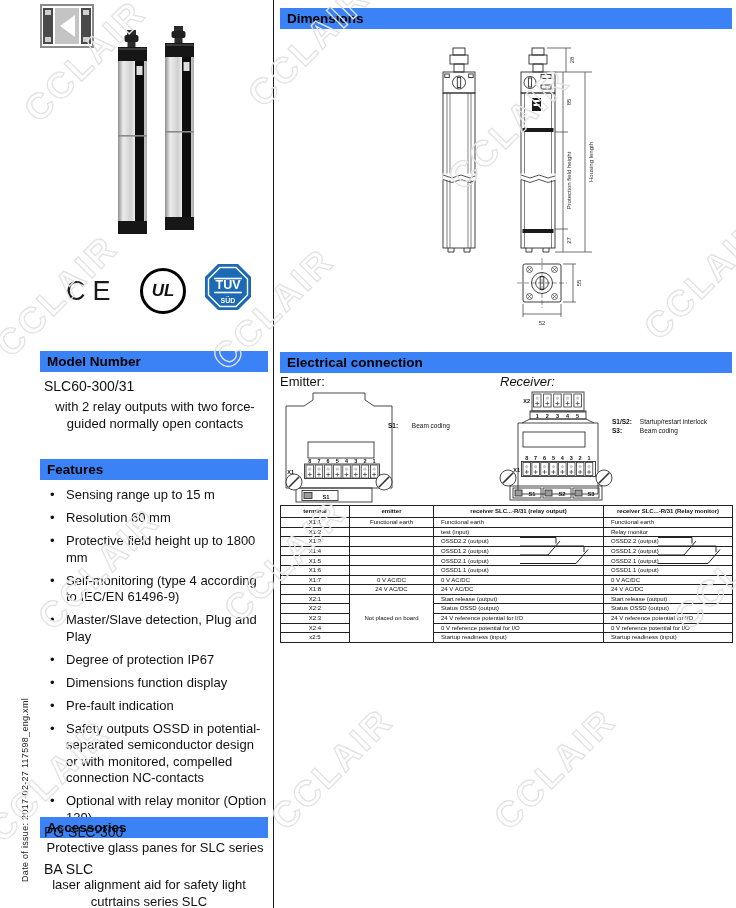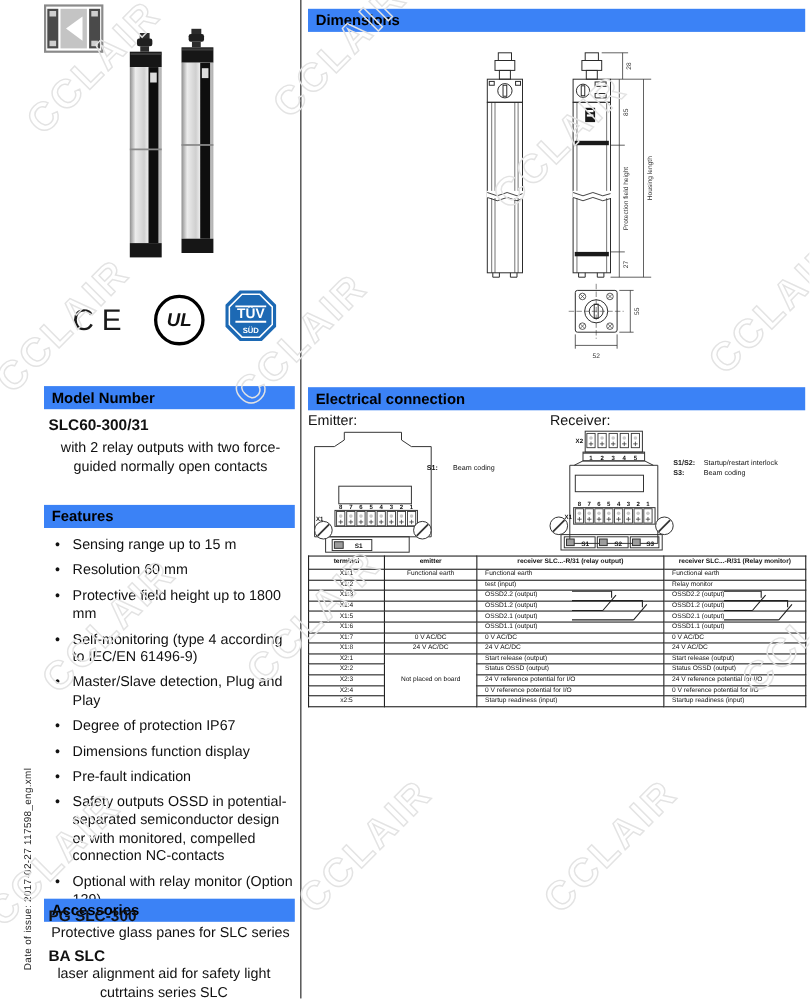--- a/index.html
+++ b/index.html
@@ -9,21 +9,21 @@
       -webkit-text-stroke:1.3px #e3e3e3;transform:rotate(-45deg);pointer-events:none;z-index:6;
       font-family:"Liberation Sans",sans-serif;}
   .side{position:absolute;left:20px;top:698px;writing-mode:vertical-rl;transform:rotate(180deg);
         font-size:9px;color:#222;letter-spacing:.3px;z-index:2;}
   #left-col{position:absolute;left:40px;top:0;width:228px;height:908px;z-index:2;}
   #right-col{position:absolute;left:280px;top:0;width:452px;height:908px;z-index:2;}
   #divider{position:absolute;left:273px;top:0;width:1px;height:908px;background:#1a1a1a;z-index:3;}
   .bar{position:absolute;left:0;width:100%;height:21px;background:#3b82f6;color:#000;
        font-size:13.5px;font-weight:bold;line-height:21px;padding-left:7px;box-sizing:border-box;}
   .abs{position:absolute;}
-  .bold14{font-size:14px;font-weight:bold;}
+  .bold14{font-size:14px;font-weight:normal;}
   .txt13{font-size:13px;line-height:16.5px;text-align:center;}
   .features-list{position:absolute;left:0;top:487px;margin:0;padding:0;list-style:none;width:228px;}
   .features-list li{position:relative;padding-left:26px;font-size:13px;line-height:16.5px;margin-bottom:6.5px;}
   .features-list li::before{content:"\2022";position:absolute;left:10px;top:0;}
   
   #logo{position:absolute;left:0;top:4px;width:54px;height:44px;border:2px solid #8a8a8a;background:#fff;
         box-sizing:border-box;display:flex;padding:2px 1px;}
   #logo .bar-dark{width:10px;background:#4a4a4a;position:relative;}
   #logo .bar-dark .hinge{position:absolute;left:2px;width:6px;height:5px;background:#cfcfcf;}
   #logo .center{flex:1;background:#c4c4c4;margin:0 2px;display:flex;align-items:center;justify-content:center;}
@@ -229,21 +229,21 @@
         <rect x="260.2" y="240.5" width="3.6" height="13"></rect>
         <path d="M262,222 V272" stroke-dasharray="5 2" stroke-width="0.5"></path>
         <path d="M237,247 H287" stroke-dasharray="5 2" stroke-width="0.5"></path>
         <path d="M283,228 H296 M283,266 H296 M293,228 V266 M243,268 V281 M281,268 V281 M243,278 H281" stroke="#333" stroke-width="0.7"></path>
       </g>
     </svg>
 
     <div class="bar" style="top:352px;">Electrical connection</div>
 
     <div class="conn-title" style="left:0;top:374px;">Emitter:</div>
-    <div class="conn-title" style="left:220px;top:374px;">Receiver:</div>
+    <div class="conn-title" style="left:220px;top:374px;font-style:italic;">Receiver:</div>
 
     <svg width="160" height="122" style="position:absolute;left:0;top:390px" viewBox="0 0 160 122">
       <g stroke="#333" stroke-width="0.9" fill="none">
         <path d="M33,3 H85 V10 L94,16 H112 V98 H6 V16 H24 L33,10 Z"></path>
         <rect x="28" y="52" width="66" height="16"></rect>
         <rect x="24.5" y="74" width="75" height="14.5"></rect>
         <rect x="16" y="98" width="76" height="14"></rect>
         <rect x="22" y="100.5" width="36" height="10"></rect>
         <rect x="24" y="102.5" width="8" height="6" fill="#9b9b9b"></rect>
       </g>

